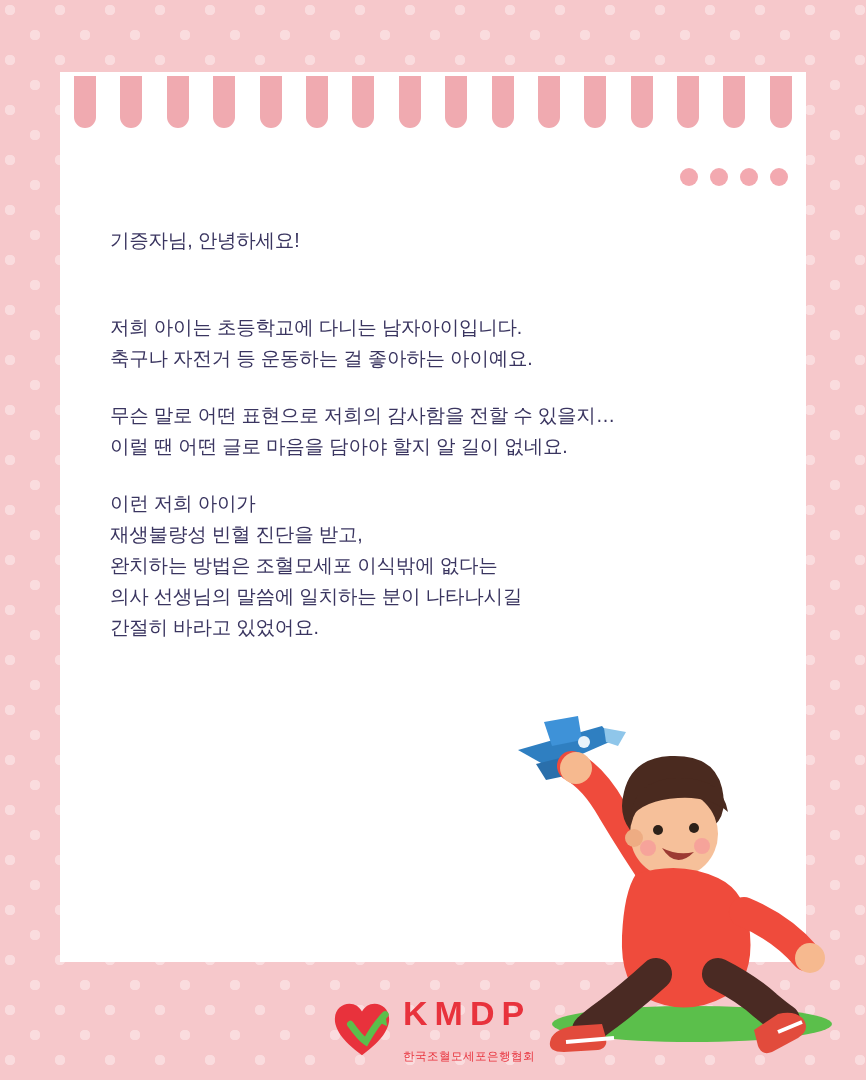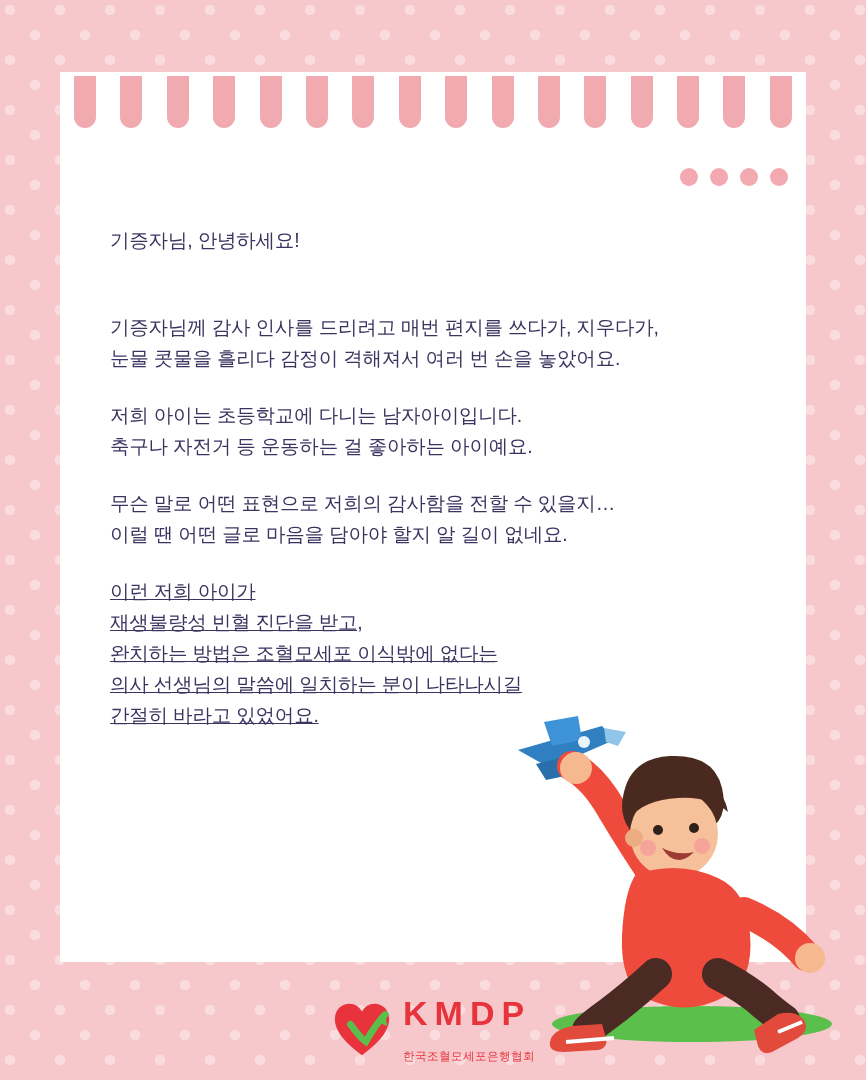--- a/index.html
+++ b/index.html
@@ -88,21 +88,20 @@
   }
   .para {
     margin: 0 0 26px 0;
     white-space: pre-line;
   }
   .para.greeting {
     margin-bottom: 56px;
   }
   .para.last {
     margin-bottom: 4px;
-    text-decoration: underline;
   }
 
   
   #illustration {
     position: absolute;
     right: 30px;
     bottom: 14px;
     width: 330px;
     height: 360px;
     z-index: 3;
@@ -170,22 +169,20 @@
 
   <div id="dots">
       <div class="dot"></div>
       <div class="dot"></div>
       <div class="dot"></div>
       <div class="dot"></div>
     </div>
 
   <div id="letter">
     <p class="para greeting">기증자님, 안녕하세요!</p>
-    <p class="para">기증자님께 감사 인사를 드리려고 매번 편지를 쓰다가, 지우다가,
-눈물 콧물을 흘리다 감정이 격해져서 여러 번 손을 놓았어요.</p>
     <p class="para">저희 아이는 초등학교에 다니는 남자아이입니다.
 축구나 자전거 등 운동하는 걸 좋아하는 아이예요.</p>
     <p class="para">무슨 말로 어떤 표현으로 저희의 감사함을 전할 수 있을지…
 이럴 땐 어떤 글로 마음을 담아야 할지 알 길이 없네요.</p>
     <p class="para last">이런 저희 아이가
 재생불량성 빈혈 진단을 받고,
 완치하는 방법은 조혈모세포 이식밖에 없다는
 의사 선생님의 말씀에 일치하는 분이 나타나시길
 간절히 바라고 있었어요.</p>
   </div>

